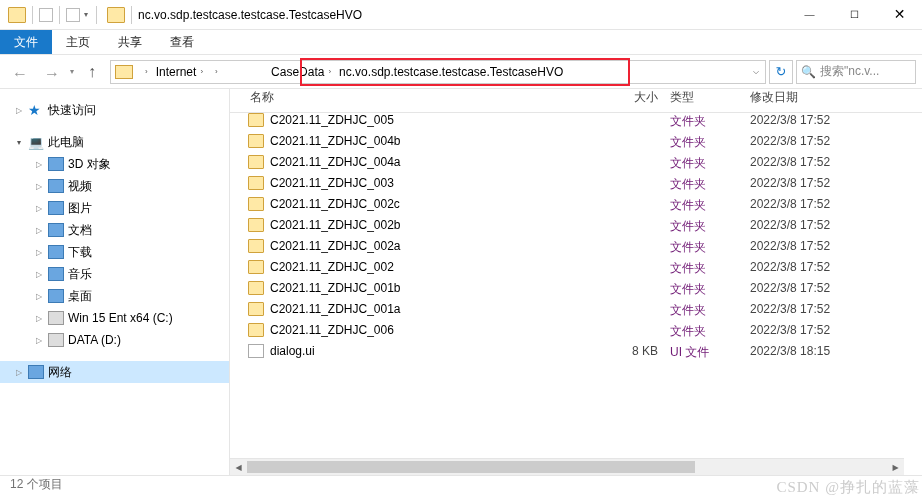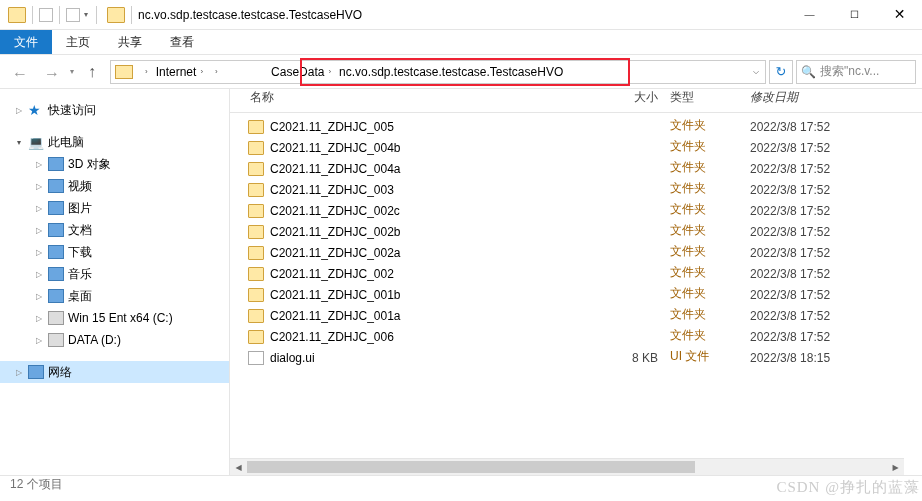--- a/index.html
+++ b/index.html
@@ -48,29 +48,29 @@
   .ico.star { color:#1979ca; font-size:14px; line-height:14px;}
   .ico.pc { color:#1979ca; font-size:13px;}
   .ico.generic { background:#6aa6e0; border:1px solid #3d7bb5;}
   .ico.drive { background:#ddd; border:1px solid #999;}
   
   .content { flex:1; position:relative;}
   .headers { display:flex; border-bottom:1px solid #e5e5e5; height:24px; color:#444;}
   .col-name { width:360px; padding-left:20px;}
   .col-size { width:80px; text-align:right; padding-right:12px;}
   .col-type { width:80px;}
-  .col-date { width:130px;font-style:italic;}
+  .col-date { width:130px;}
   .list { }
-  .row { display:flex; height:21px; align-items:flex-end;}
+  .row { display:flex; height:21px; align-items:flex-start;}
   .row .rico { width:16px; height:14px; margin-left:18px; margin-right:6px;}
   .rico.fldr { background:#ffe9a6; border:1px solid #d0a23c; border-radius:1px;}
   .rico.file { background:#fff; border:1px solid #aaa; position:relative;}
   .row .rname { width:320px;}
   .row .rsize { width:80px; text-align:right; padding-right:12px; color:#444;}
-  .row .rtype { width:80px; color:#a16207;}
+  .row .rtype { width:80px; color:#701a75;}
   .row .rdate { width:130px; color:#444;}
   
   .hscroll { position:absolute; bottom:0; left:0; right:18px; height:17px; border-top:1px solid #e5e5e5; background:#f0f0f0;}
   .hscroll .track { position:absolute; left:17px; right:17px; top:0; bottom:0;}
   .hscroll .thumb { position:absolute; left:0; width:70%; top:2px; bottom:2px; background:#ccc;}
   .hscroll .arr { position:absolute; top:0; width:17px; height:17px; display:flex; align-items:center; justify-content:center; font-size:8px; color:#666;}
   .hscroll .arr.l{left:0;} .hscroll .arr.r{right:0;}
   
   
   .status { height:26px; border-top:1px solid #e5e5e5; display:flex; padding:0 10px; color:#737373;}

